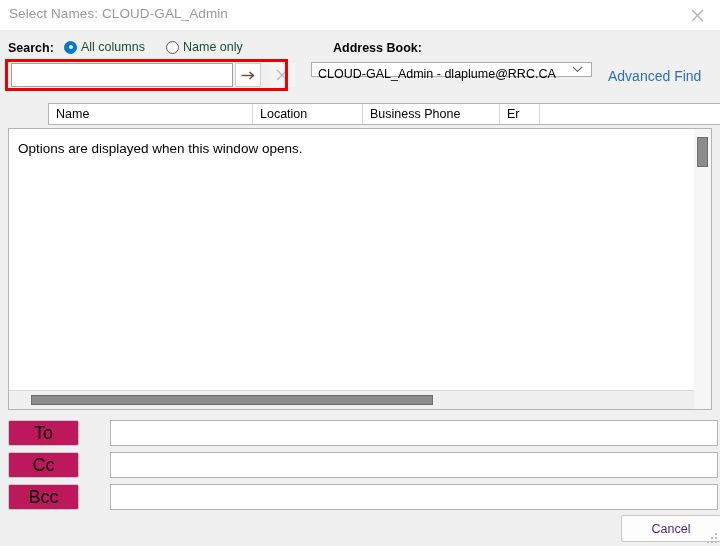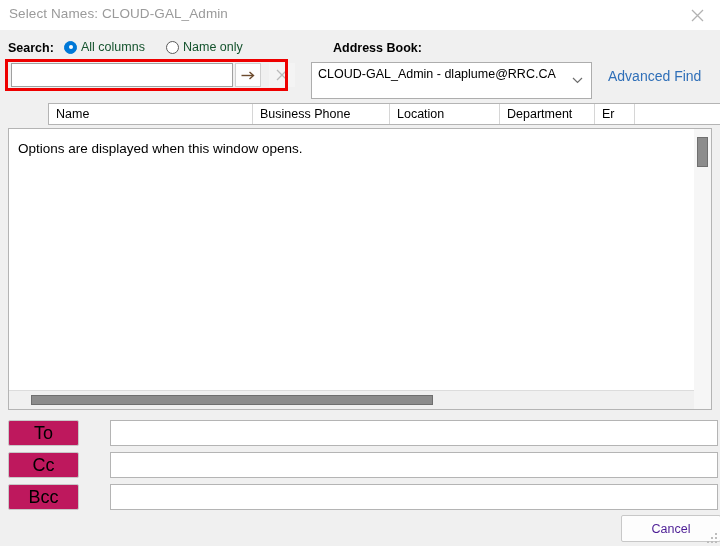--- a/index.html
+++ b/index.html
@@ -96,21 +96,21 @@
   #addressbook-label {
     position: absolute;
     left: 311px; top: 41px;
     font-size: 12.5px;
     font-weight: bold;
     margin-left: 22px;
   }
   #addressbook-select {
     position: absolute;
     left: 311px; top: 62px;
-    width: 281px; height: 37px;
+    width: 281px; height: 15px;
     background: #fff;
     border: 1px solid #adadad;
     box-sizing: border-box;
     cursor: default;
   }
   #addressbook-value {
     position: absolute;
     left: 6px; top: 4px;
     font-size: 12.5px;
     white-space: nowrap;
@@ -369,28 +369,25 @@
     <svg width="12" height="12" viewBox="0 0 12 12" aria-hidden="true">
       <path d="M1 1 L11 11 M11 1 L1 11" stroke="#b9b9b9" stroke-width="1.3" fill="none"></path>
     </svg>
   </div>
   <div id="search-highlight" style="border-color: rgb(238, 0, 0);"></div>
 
   <div id="column-header">
       <div class="col" style="width: 204px;">
         <span>Name</span>
       </div>
-      <div class="col" style="width: 137px;">
-        <span>Business Phone</span>
-      </div>
       <div class="col" style="width: 110px;">
         <span>Location</span>
       </div>
-      <div class="col" style="width: 95px;">
-        <span>Department</span>
+      <div class="col" style="width: 137px;">
+        <span>Business Phone</span>
       </div>
       <div class="col" style="width: 40px;">
         <span>Er</span>
       </div>
     </div>
 
   <div id="list-panel">
     <div id="list-message">Options are displayed when this window opens.</div>
     <div id="list-vscroll">
       <div id="list-vscroll-thumb"></div>

